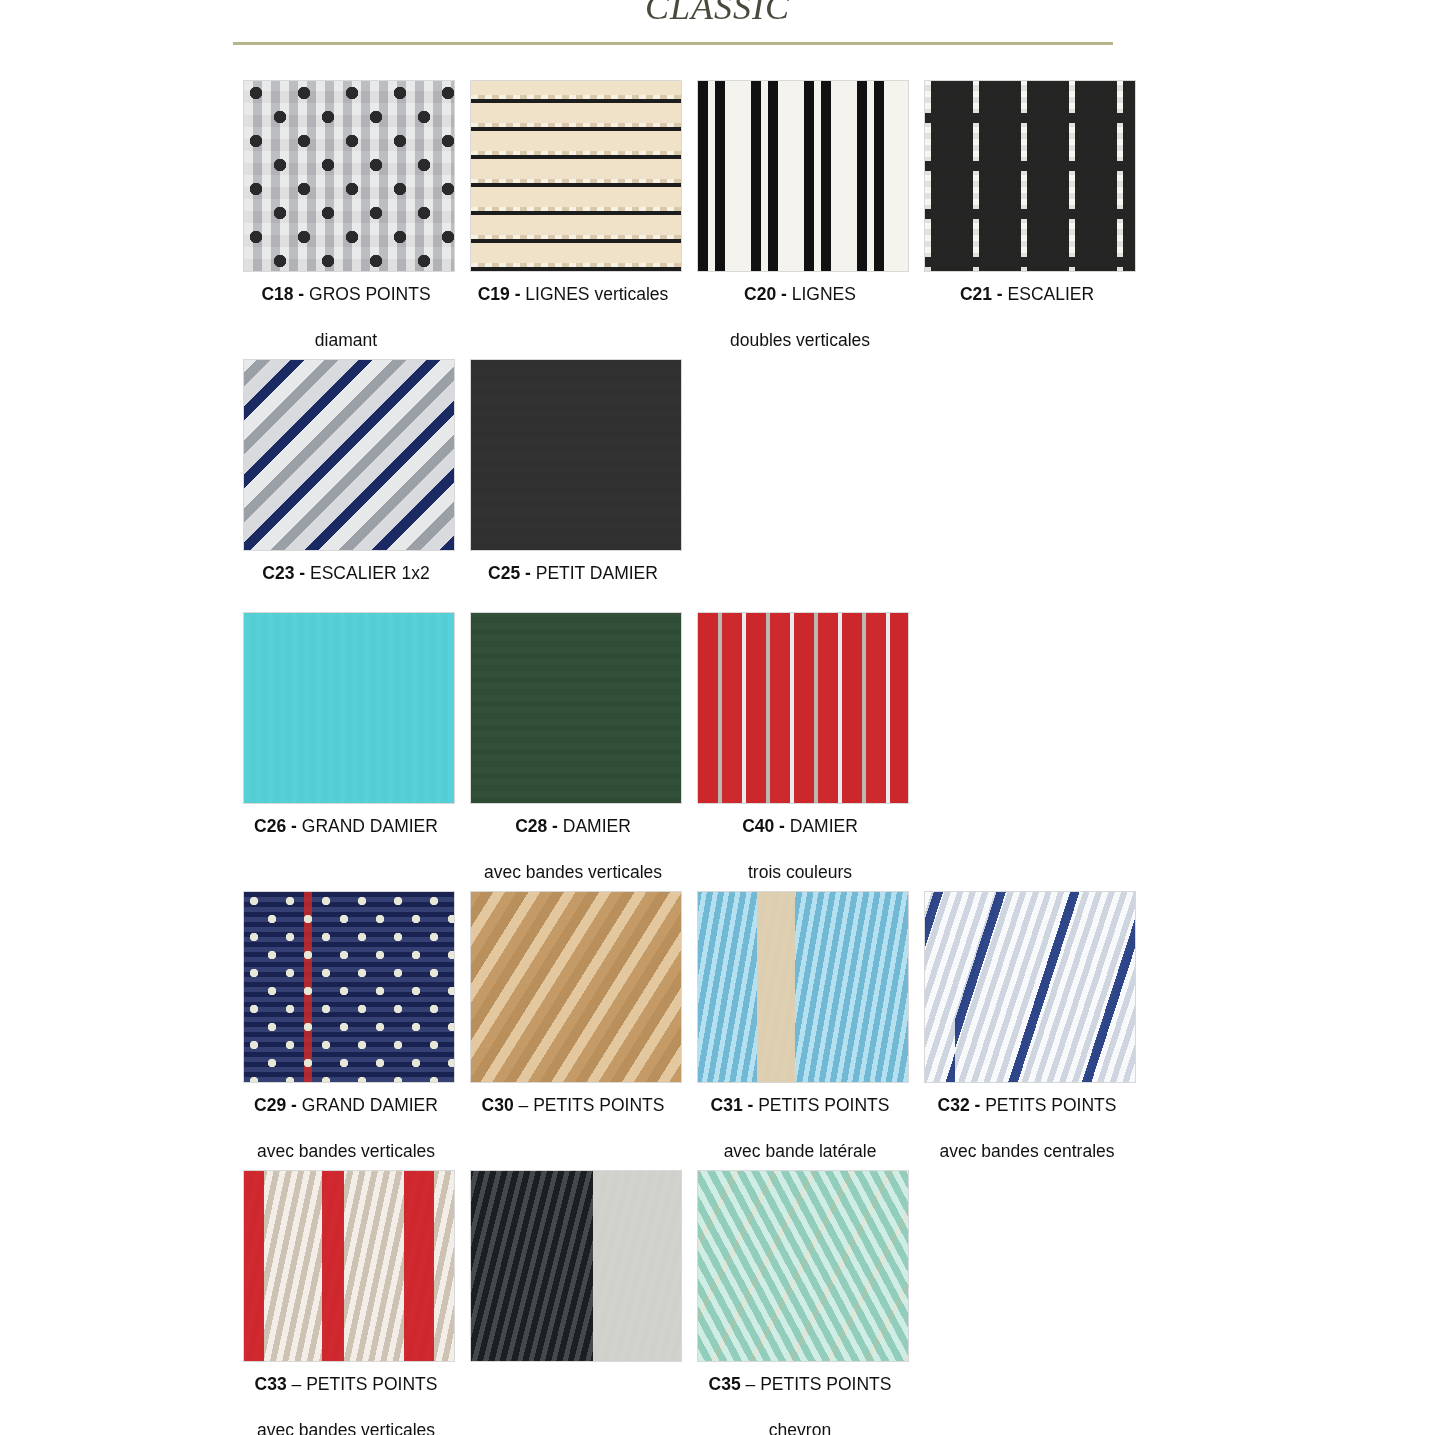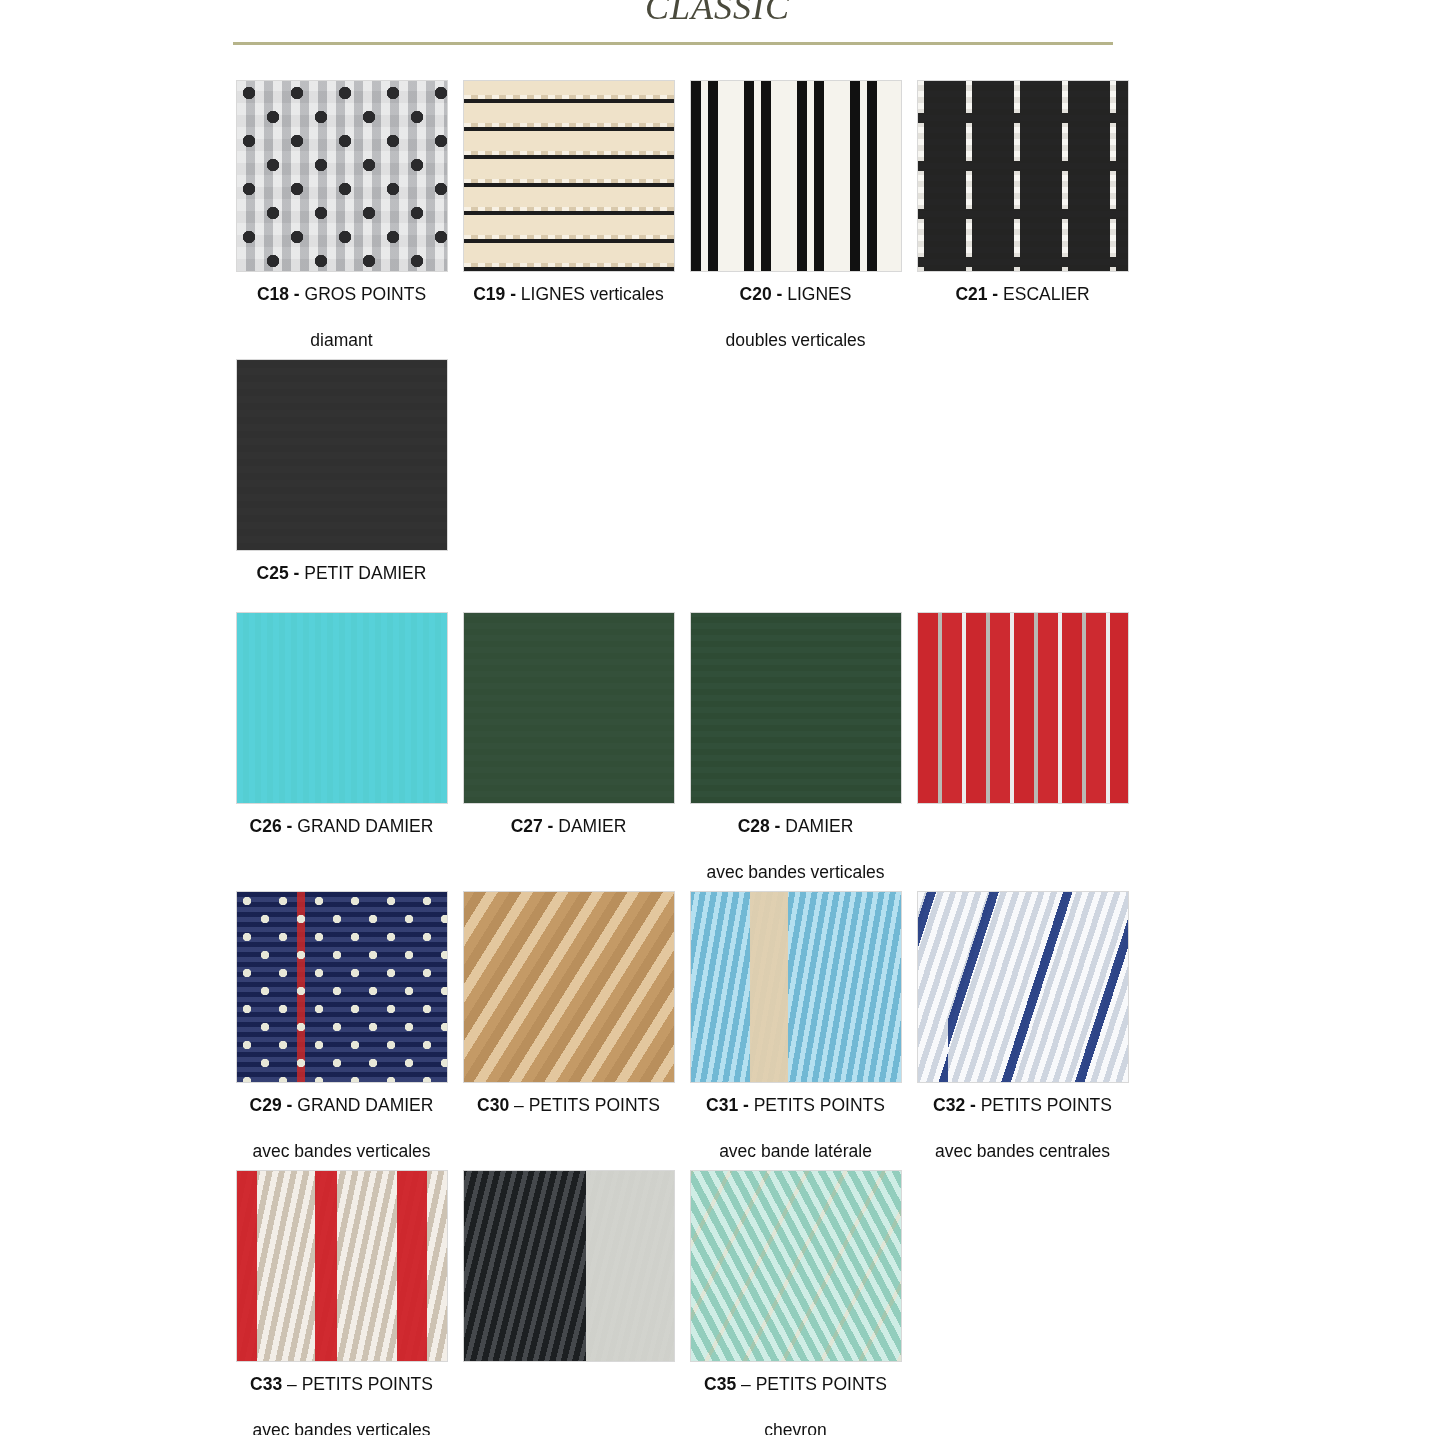--- a/index.html
+++ b/index.html
@@ -57,21 +57,21 @@
   .row {
     display: flex;
     justify-content: flex-start;
     padding-left: 228px;
     margin-bottom: 6px;
   }
   .cell {
     width: 227px;
     display: flex;
     flex-direction: column;
-    align-items: center;
+    align-items: flex-end;
   }
   .swatch {
     width: 212px;
     height: 192px;
     border: 1px solid #d8d8d8;
     box-sizing: border-box;
     overflow: hidden;
     position: relative;
   }
   .swatch .tex {
@@ -396,20 +396,29 @@
         <div class="caption">
           <span class="code">C21 - </span><span>ESCALIER</span>
           <span class="line2"></span>
         </div>
       </div>
     </div>
 
     <div class="row">
       <div class="cell">
         <div class="swatch">
+            <div class="tex tx-c23"></div>
+          </div>
+        <div class="caption">
+          <span class="code">C23 - </span><span>ESCALIER 1x2</span>
+          <span class="line2"></span>
+        </div>
+      </div>
+      <div class="cell">
+        <div class="swatch">
             <div class="tex tx-c25"></div>
           </div>
         <div class="caption">
           <span class="code">C25 - </span><span>PETIT DAMIER</span>
           <span class="line2"></span>
         </div>
       </div>
     </div>
 
     <div class="row">
@@ -417,40 +426,35 @@
         <div class="swatch">
             <div class="tex tx-c26"></div>
           </div>
         <div class="caption">
           <span class="code">C26 - </span><span>GRAND DAMIER</span>
           <span class="line2"></span>
         </div>
       </div>
       <div class="cell">
         <div class="swatch">
-            <div class="tex tx-c27"></div>
-          </div>
-        <div class="caption">
-          <span class="code">C27 - </span><span>DAMIER</span>
-          <span class="line2"></span>
-        </div>
-      </div>
-      <div class="cell">
-        <div class="swatch">
             <div class="tex tx-c28"></div>
           </div>
         <div class="caption">
           <span class="code">C28 - </span><span>DAMIER</span>
           <span class="line2">avec bandes verticales</span>
         </div>
       </div>
       <div class="cell">
         <div class="swatch">
             <div class="tex tx-c40"></div>
           </div>
+        <div class="caption">
+          <span class="code">C40 -  </span><span>DAMIER</span>
+          <span class="line2">trois couleurs</span>
+        </div>
       </div>
     </div>
 
     <div class="row">
       <div class="cell">
         <div class="swatch">
             <div class="tex tx-c29"></div>
           </div>
         <div class="caption">
           <span class="code">C29 - </span><span>GRAND DAMIER</span>

